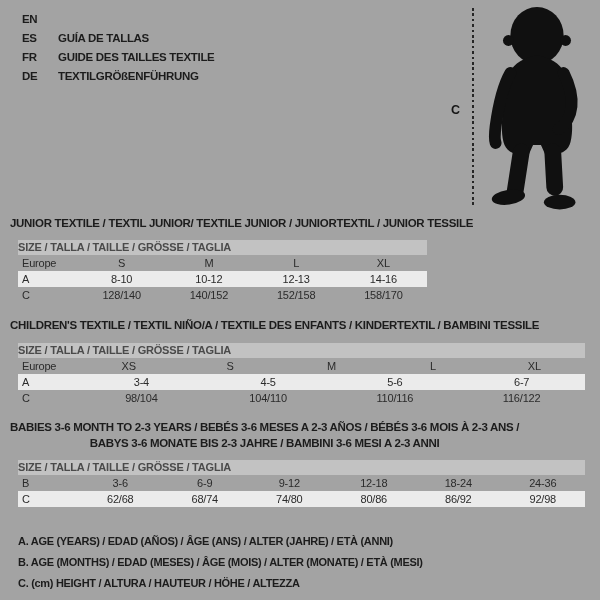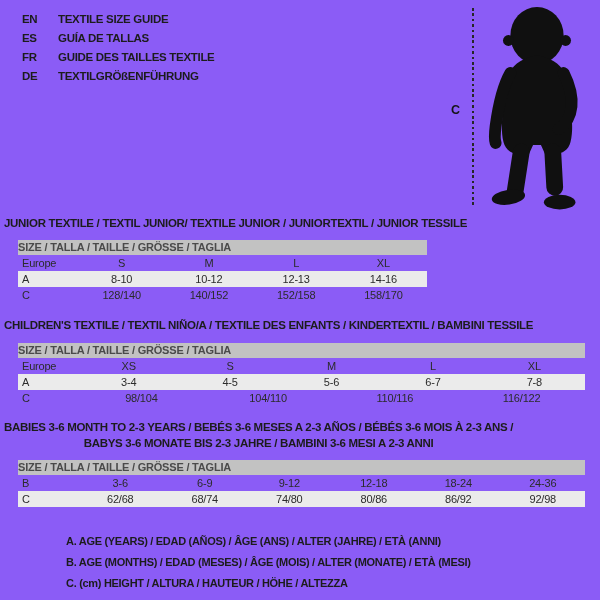--- a/index.html
+++ b/index.html
@@ -1,50 +1,49 @@
 <!DOCTYPE html>
 <html><head>
 <meta charset="utf-8">
 <style>
   html,body{margin:0;padding:0;background:#ffffff;}
   .page{
-    position:relative;width:600px;height:600px;background:#8b5cf6;overflow:hidden;
+    position:relative;width:600px;height:600px;background:#a3a3a3;overflow:hidden;
     font-family:"Liberation Sans","DejaVu Sans",sans-serif;color:#232323;
   }
   
   .lang-list{position:absolute;left:22px;top:10px;}
   .lang-row{display:flex;height:19px;line-height:19px;font-size:11.5px;font-weight:bold;letter-spacing:-0.3px;color:#1c1c1c;}
   .lang-code{width:36px;}
   
   .measure-line{position:absolute;left:472px;top:8px;width:2px;height:199px;
     background-image:repeating-linear-gradient(to bottom,#262626 0px,#262626 2.6px,transparent 2.6px,transparent 5.4px);}
   .figure-label{position:absolute;left:451px;top:103px;font-size:12.5px;font-weight:bold;color:#141414;}
   .baby-svg{position:absolute;left:477px;top:4px;}
   
-  .section-title{position:absolute;left:4px;font-size:11.5px;line-height:16px;font-weight:bold;letter-spacing:-0.3px;color:#1c1c1c;}
+  .section-title{position:absolute;left:10px;font-size:11.5px;line-height:16px;font-weight:bold;letter-spacing:-0.3px;color:#1c1c1c;}
   
   .size-table{position:absolute;left:18px;}
   .size-bar{background:#c2c2c2;height:15px;line-height:15px;font-size:11px;font-weight:bold;letter-spacing:-0.2px;color:#4a4a4a;}
   .trow{display:flex;height:16px;line-height:16px;font-size:11px;letter-spacing:-0.2px;color:#2b2b2b;}
   .size-table > div:nth-child(3){background:#ebebeb;}
   .rlabel{width:56px;padding-left:4px;text-align:left;}
   .cell{flex:1;text-align:center;}
   
   .footnotes{position:absolute;left:18px;top:531px;}
-  .fn{height:21px;line-height:21px;font-size:11px;font-weight:bold;letter-spacing:-0.3px;color:#1c1c1c;margin-left:48px;}
+  .fn{height:21px;line-height:21px;font-size:11px;font-weight:bold;letter-spacing:-0.3px;color:#1c1c1c;}
 </style>
 </head>
 <body>
 
 <div class="page">
 
   <div class="lang-list">
     <div class="lang-row">
       <span class="lang-code">EN</span>
-      <span class="lang-title">TEXTILE SIZE GUIDE</span>
     </div>
     <div class="lang-row">
       <span class="lang-code">ES</span>
       <span class="lang-title">GUÍA DE TALLAS</span>
     </div>
     <div class="lang-row">
       <span class="lang-code">FR</span>
       <span class="lang-title">GUIDE DES TAILLES TEXTILE</span>
     </div>
     <div class="lang-row">
@@ -109,21 +108,20 @@
       <span class="cell">M</span>
       <span class="cell">L</span>
       <span class="cell">XL</span>
     </div>
     <div class="trow">
       <span class="rlabel">A</span>
       <span class="cell">3-4</span>
       <span class="cell">4-5</span>
       <span class="cell">5-6</span>
       <span class="cell">6-7</span>
-      <span class="cell">7-8</span>
     </div>
     <div class="trow">
       <span class="rlabel">C</span>
       <span class="cell">98/104</span>
       <span class="cell">104/110</span>
       <span class="cell">110/116</span>
       <span class="cell">116/122</span>
     </div>
   </div>
 

